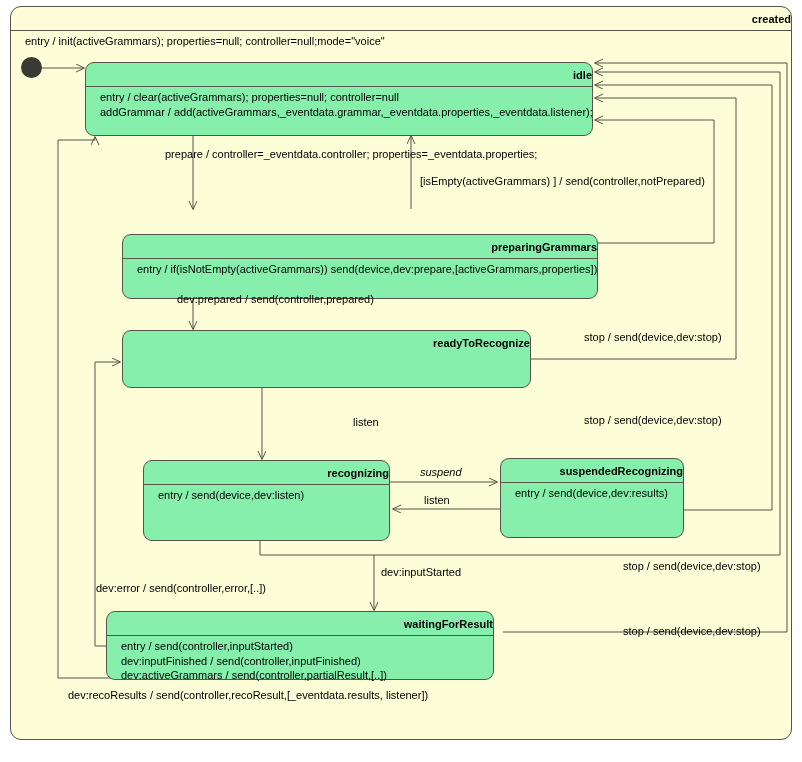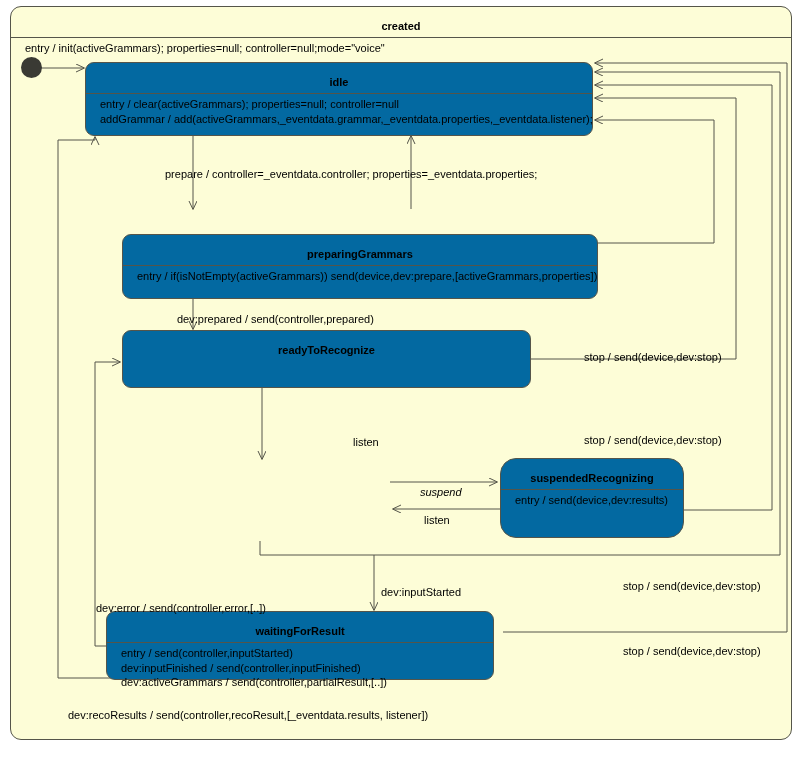--- a/index.html
+++ b/index.html
@@ -1,30 +1,30 @@
 <!DOCTYPE html>
 <html><head>
 <meta charset="utf-8">
 <style>
   html,body{margin:0;padding:0;background:#ffffff;}
   body{width:802px;height:762px;position:relative;overflow:hidden;
        font-family:"Liberation Sans","DejaVu Sans",sans-serif;}
   #canvas{position:absolute;left:0;top:0;width:802px;height:762px;}
   svg#wires{position:absolute;left:0;top:0;width:802px;height:762px;overflow:visible;}
 
-  .state{position:absolute;box-sizing:border-box;background:#0369a1;
+  .state{position:absolute;box-sizing:border-box;background:#86efac;
          border:1px solid #55554a;border-radius:9px;}
   .outer{background:#fdfdd7;border-radius:11px;}
-  .st-title{text-align:center;font-weight:bold;font-size:11px;color:#000;
-            padding-top:13px;padding-bottom:4px;line-height:13px;}
+  .st-title{text-align:right;font-weight:bold;font-size:11px;color:#000;
+            padding-top:6px;padding-bottom:4px;line-height:13px;}
   .st-sep{height:1px;background:#55554a;}
   .st-body{padding:3px 6px 4px 14px;font-size:11px;line-height:14.5px;color:#000;}
   .st-body div{white-space:nowrap;}
 
-  .edge-label{position:absolute;font-size:11px;color:#000;white-space:nowrap;line-height:12px;margin-top:20px;}
+  .edge-label{position:absolute;font-size:11px;color:#000;white-space:nowrap;line-height:12px;}
   .init-dot{position:absolute;width:21px;height:21px;border-radius:50%;
             background:#3a3a34;}
 </style>
 </head>
 <body>
 
 <div id="canvas">
 
   <div class="state outer" style="left:10px;top:6px;width:782px;height:734px;">
     <div class="st-title">created</div>
@@ -89,22 +89,29 @@
     <div class="st-sep"></div>
     <div class="st-body">
       <div>entry / if(isNotEmpty(activeGrammars)) send(device,dev:prepare,[activeGrammars,properties])</div>
     </div>
   </div>
 
   <div class="state" style="left:122px;top:330px;width:409px;height:58px;">
     <div class="st-title">readyToRecognize</div>
   </div>
 
+  <div class="state" style="left:143px;top:460px;width:247px;height:81px;">
+    <div class="st-title">recognizing</div>
+    <div class="st-sep"></div>
+    <div class="st-body">
+      <div>entry / send(device,dev:listen)</div>
+    </div>
+  </div>
 
-  <div class="state" style="left:500px;top:458px;width:184px;height:80px;border-radius:16px;">
+  <div class="state" style="left:500px;top:458px;width:184px;height:80px;">
     <div class="st-title">suspendedRecognizing</div>
     <div class="st-sep"></div>
     <div class="st-body">
       <div>entry / send(device,dev:results)</div>
     </div>
   </div>
 
   <div class="state" style="left:106px;top:611px;width:388px;height:69px;">
     <div class="st-title">waitingForResult</div>
     <div class="st-sep"></div>
@@ -112,20 +119,21 @@
       <div>entry / send(controller,inputStarted)</div>
       <div>dev:inputFinished / send(controller,inputFinished)</div>
       <div>dev:activeGrammars / send(controller,partialResult,[..])</div>
     </div>
   </div>
 
   <div class="init-dot" style="left:21px;top:57px;"></div>
 
   <div class="edge-label" style="left:165px;top:148px;">prepare / controller=_eventdata.controller; properties=_eventdata.properties;</div>
 
+  <div class="edge-label" style="left:420px;top:175px;">[isEmpty(activeGrammars) ] / send(controller,notPrepared)</div>
 
   <div class="edge-label" style="left:177px;top:293px;">dev:prepared / send(controller,prepared)</div>
 
   <div class="edge-label" style="left:584px;top:331px;">stop / send(device,dev:stop)</div>
 
   <div class="edge-label" style="left:353px;top:416px;">listen</div>
 
   <div class="edge-label" style="left:420px;top:466px;font-style:italic;">suspend</div>
 
   <div class="edge-label" style="left:424px;top:494px;">listen</div>

